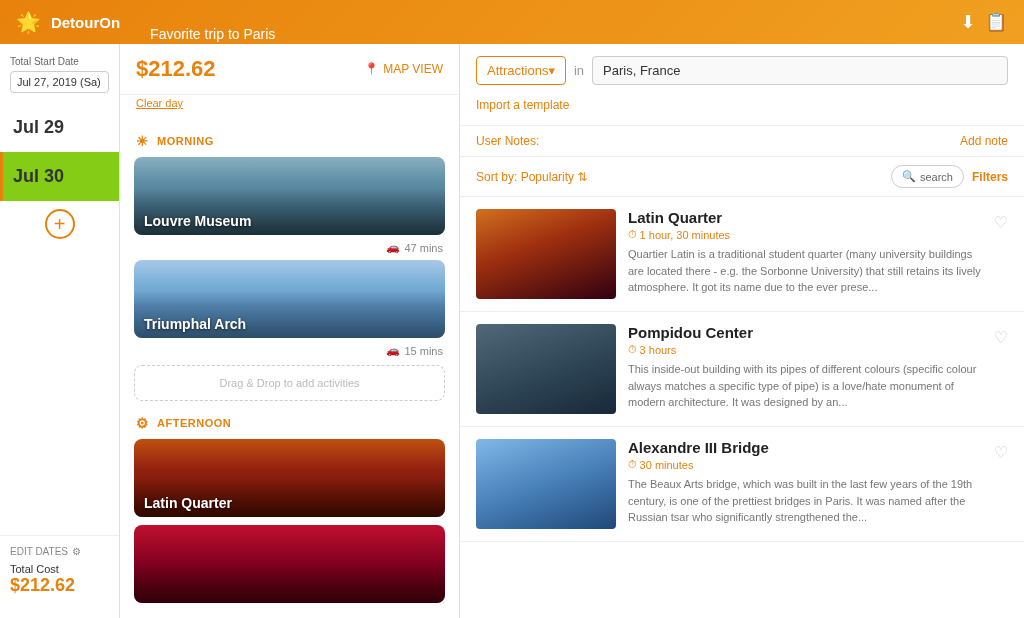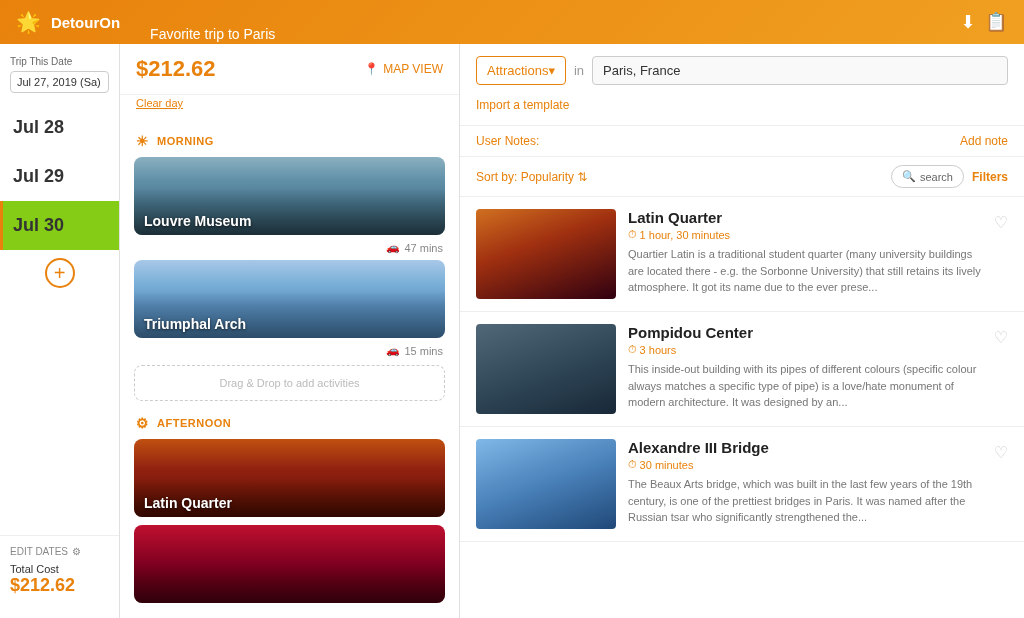--- a/index.html
+++ b/index.html
@@ -285,23 +285,22 @@
   </div>
   <div class="header-right">
     <span>⬇</span>
     <span>📋</span>
   </div>
 </div>
 
 <div class="main">
 
   <div class="sidebar">
-    <div class="trip-start-label">Trip This Date</div>
+    <div class="trip-start-label">Total Start Date</div>
     <div class="trip-start-date">Jul 27, 2019 (Sa)</div>
-    <div class="day-item">Jul 28</div>
     <div class="day-item">Jul 29</div>
     <div class="day-item active">Jul 30</div>
     <div class="add-day-btn">
       <span>+</span>
     </div>
     <div class="sidebar-bottom">
       <div class="edit-dates">
         <span>EDIT DATES</span>
         <span>⚙</span>
       </div>

